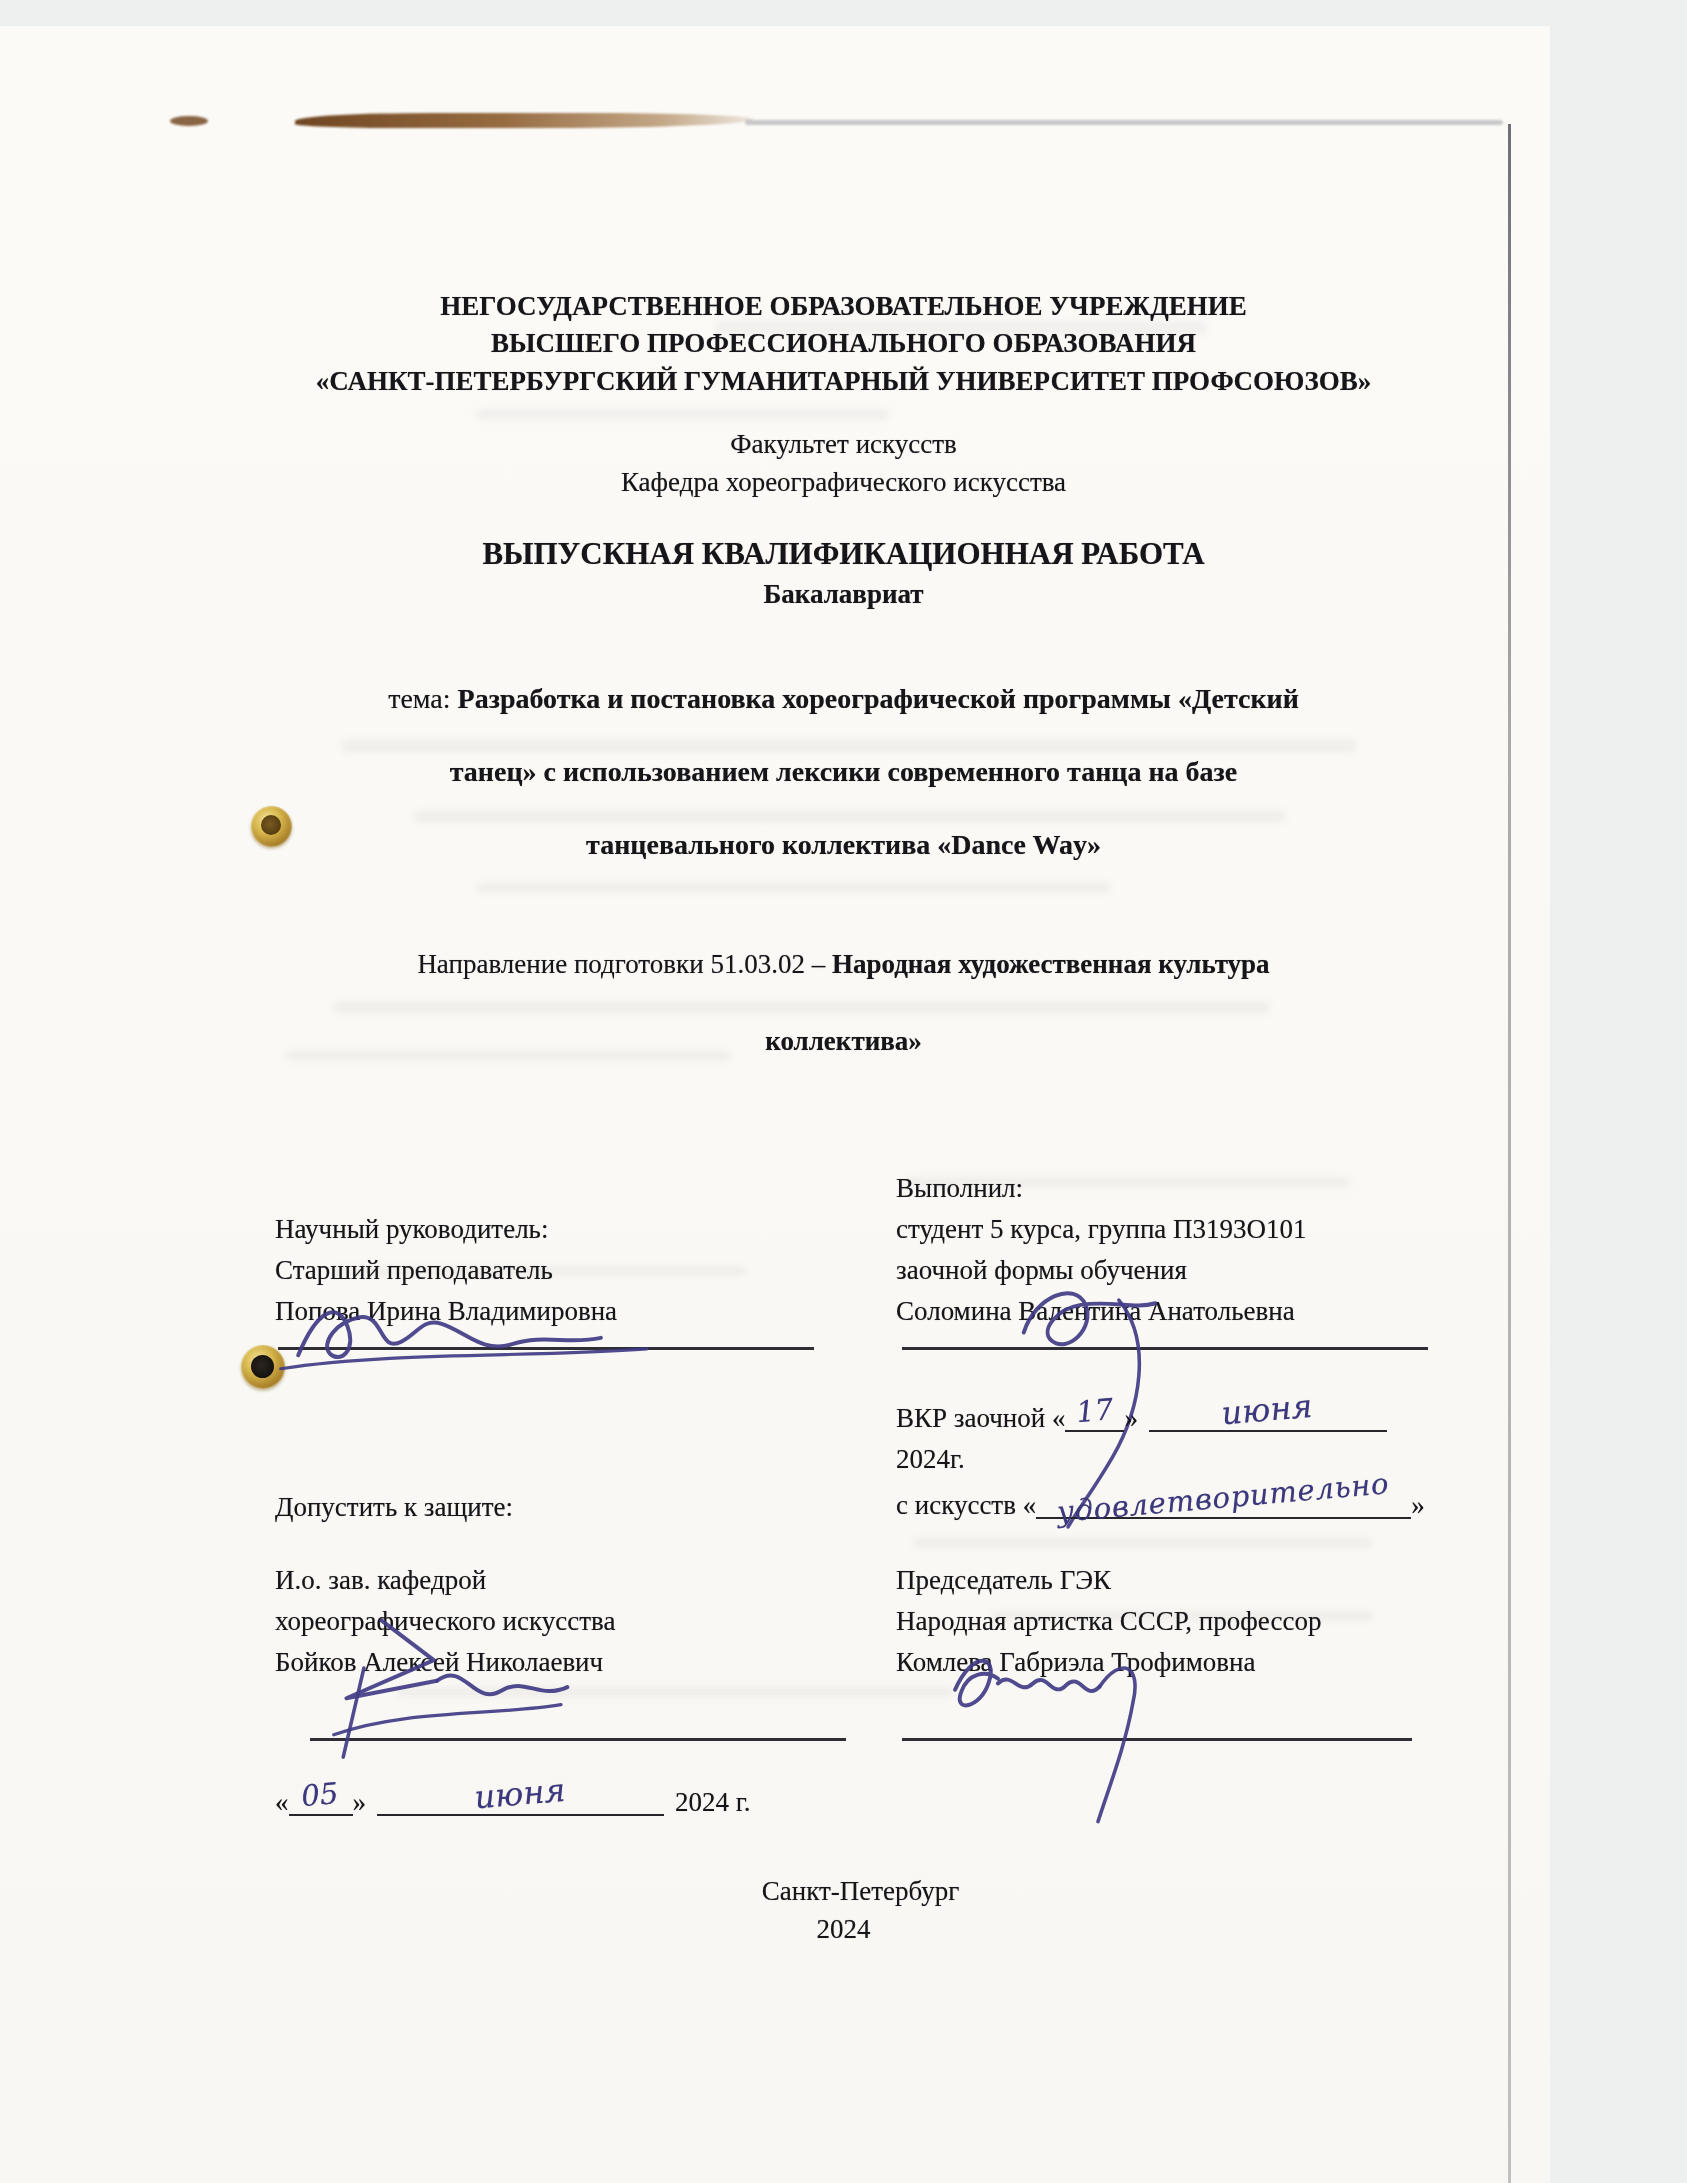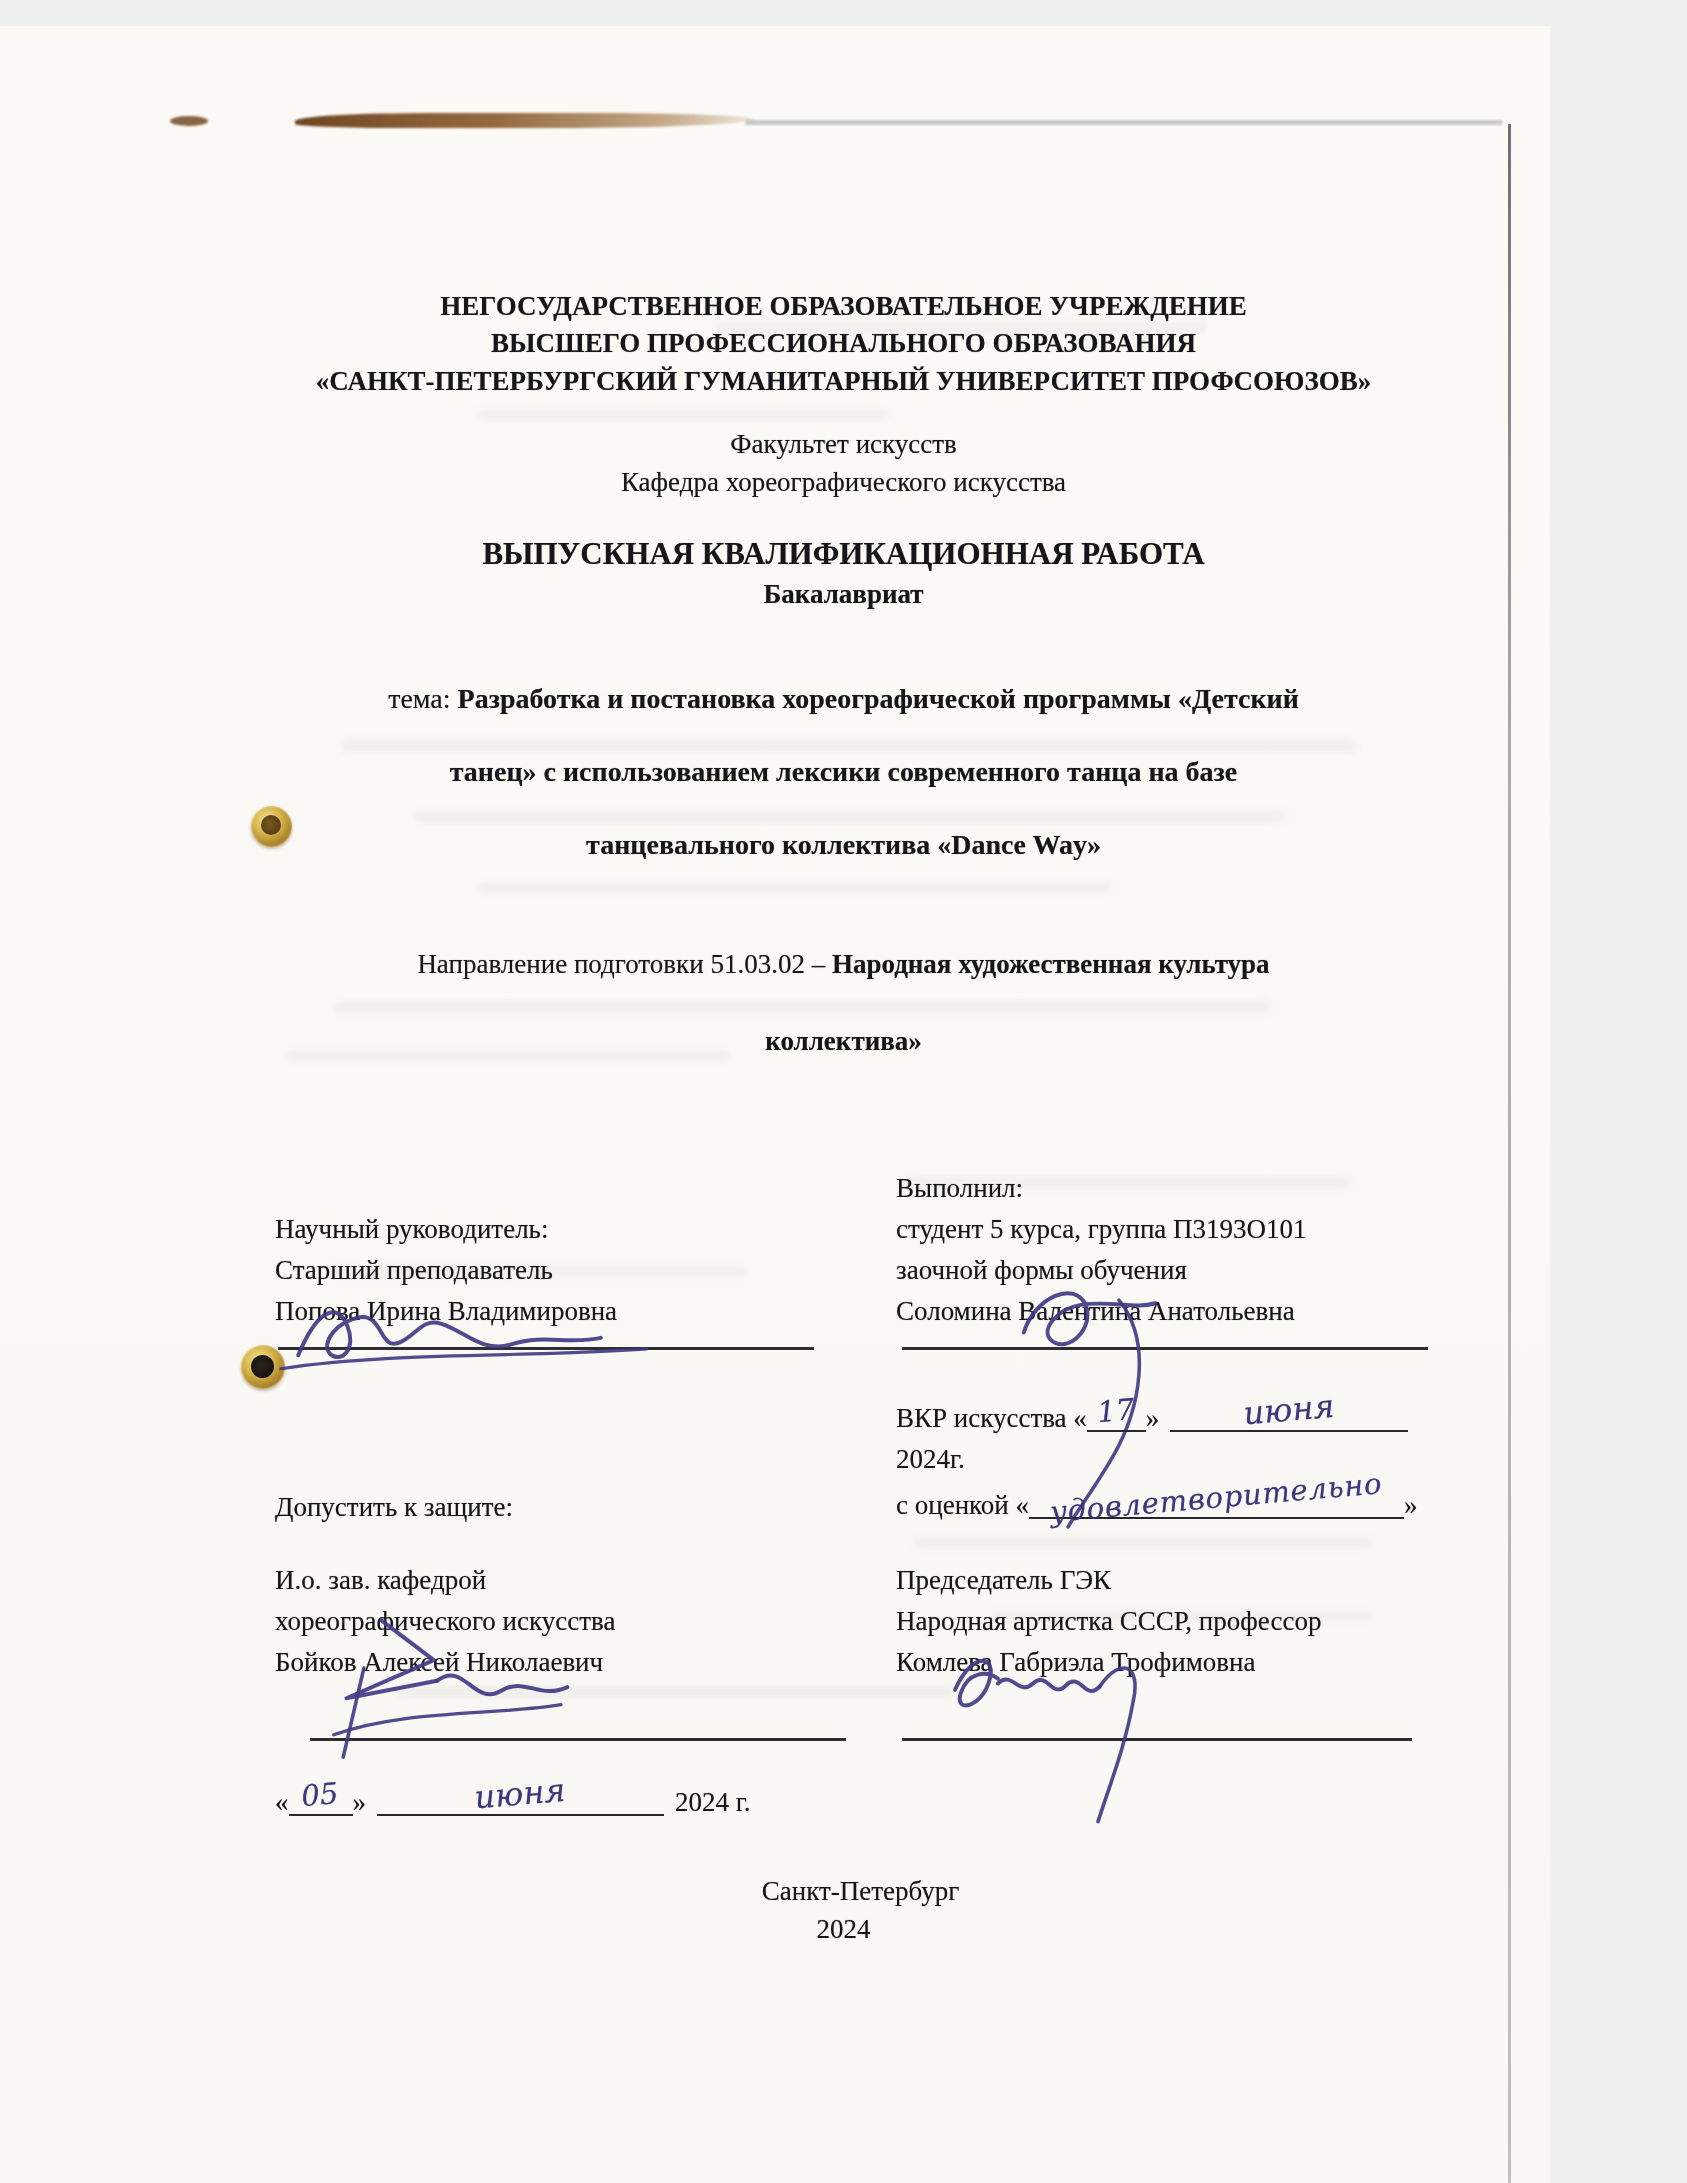--- a/index.html
+++ b/index.html
@@ -143,28 +143,28 @@
     <path d="M30,95 C55,35 80,28 92,58 C104,88 84,106 70,93 C58,80 78,52 108,47 C138,43 132,92 160,78 C180,68 188,48 210,55 C240,64 262,93 300,81 C340,68 372,82 412,73" stroke-width="5"></path>
     <path d="M8,112 C150,90 330,98 470,87" stroke-width="4" opacity=".8"></path>
   </svg>
   <svg class="sig" style="left:992px;top:1239px;" width="222" height="266" viewBox="0 0 280 335">
     <path d="M40,85 C55,38 105,20 118,50 C130,80 95,112 75,95 C60,82 82,55 112,50 C150,44 180,56 206,48" stroke-width="5"></path>
     <path d="M160,44 C202,95 188,180 152,242 C130,280 110,306 96,330" stroke-width="4.5"></path>
   </svg>
 
   <div class="abs" style="left:896px;top:1372px;">
     <div class="line soft">
-      <span>ВКР искусства «</span><span class="fill w70"><span class="hand hand-day">17</span></span><span>»</span><span class="fill w300 ml"><span class="hand">июня</span></span>
+      <span>ВКР заочной «</span><span class="fill w70"><span class="hand hand-day">17</span></span><span>»</span><span class="fill w300 ml"><span class="hand">июня</span></span>
     </div>
     <div class="line soft">2024г.</div>
   </div>
 
   <div class="abs line soft" style="left:275px;top:1461px;">Допустить к защите:</div>
   <div class="abs line soft" style="left:896px;top:1459px;">
-    <span>с оценкой «</span><span class="fill w470"><span class="hand hand-sm">удовлетворительно</span></span><span>»</span>
+    <span>с искусств «</span><span class="fill w470"><span class="hand hand-sm">удовлетворительно</span></span><span>»</span>
   </div>
 
   <div class="abs" style="left:275px;top:1534px;">
     <div class="line soft">И.о. зав. кафедрой</div>
     <div class="line soft">хореографического искусства</div>
     <div class="line soft">Бойков Алексей Николаевич</div>
   </div>
 
   <div class="abs" style="left:896px;top:1534px;">
     <div class="line soft">Председатель ГЭК</div>

